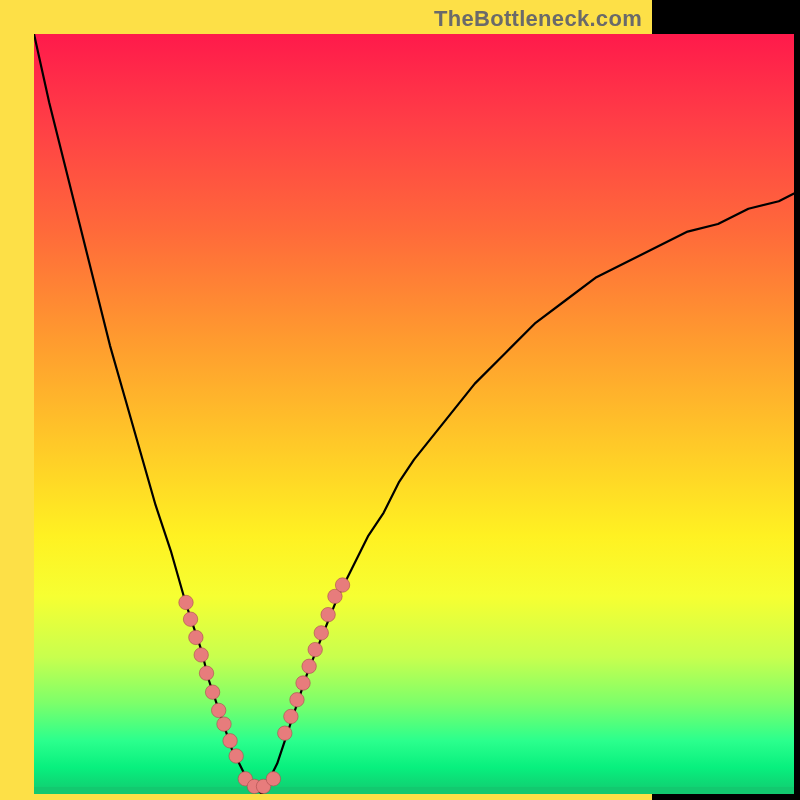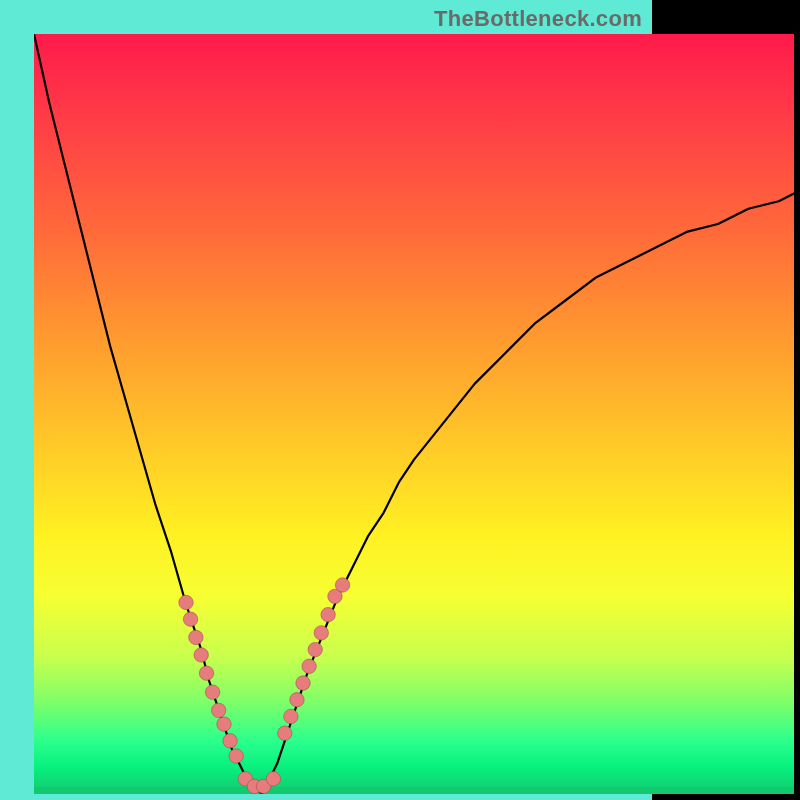--- a/index.html
+++ b/index.html
@@ -8,21 +8,21 @@
     width: 800px;
     height: 800px;
     overflow: hidden;
     background: #000;
     font-family: Arial, Helvetica, sans-serif;
   }
   .stage {
     position: relative;
     width: 652px;
     height: 800px;
-    background: #5eead4;
+    background: #fde047;
   }
   .plot-area {
     position: absolute;
     left: 34px;
     top: 34px;
     width: 760px;
     height: 760px;
     background: linear-gradient(
       to bottom,
       #ff1a4b 0%,

